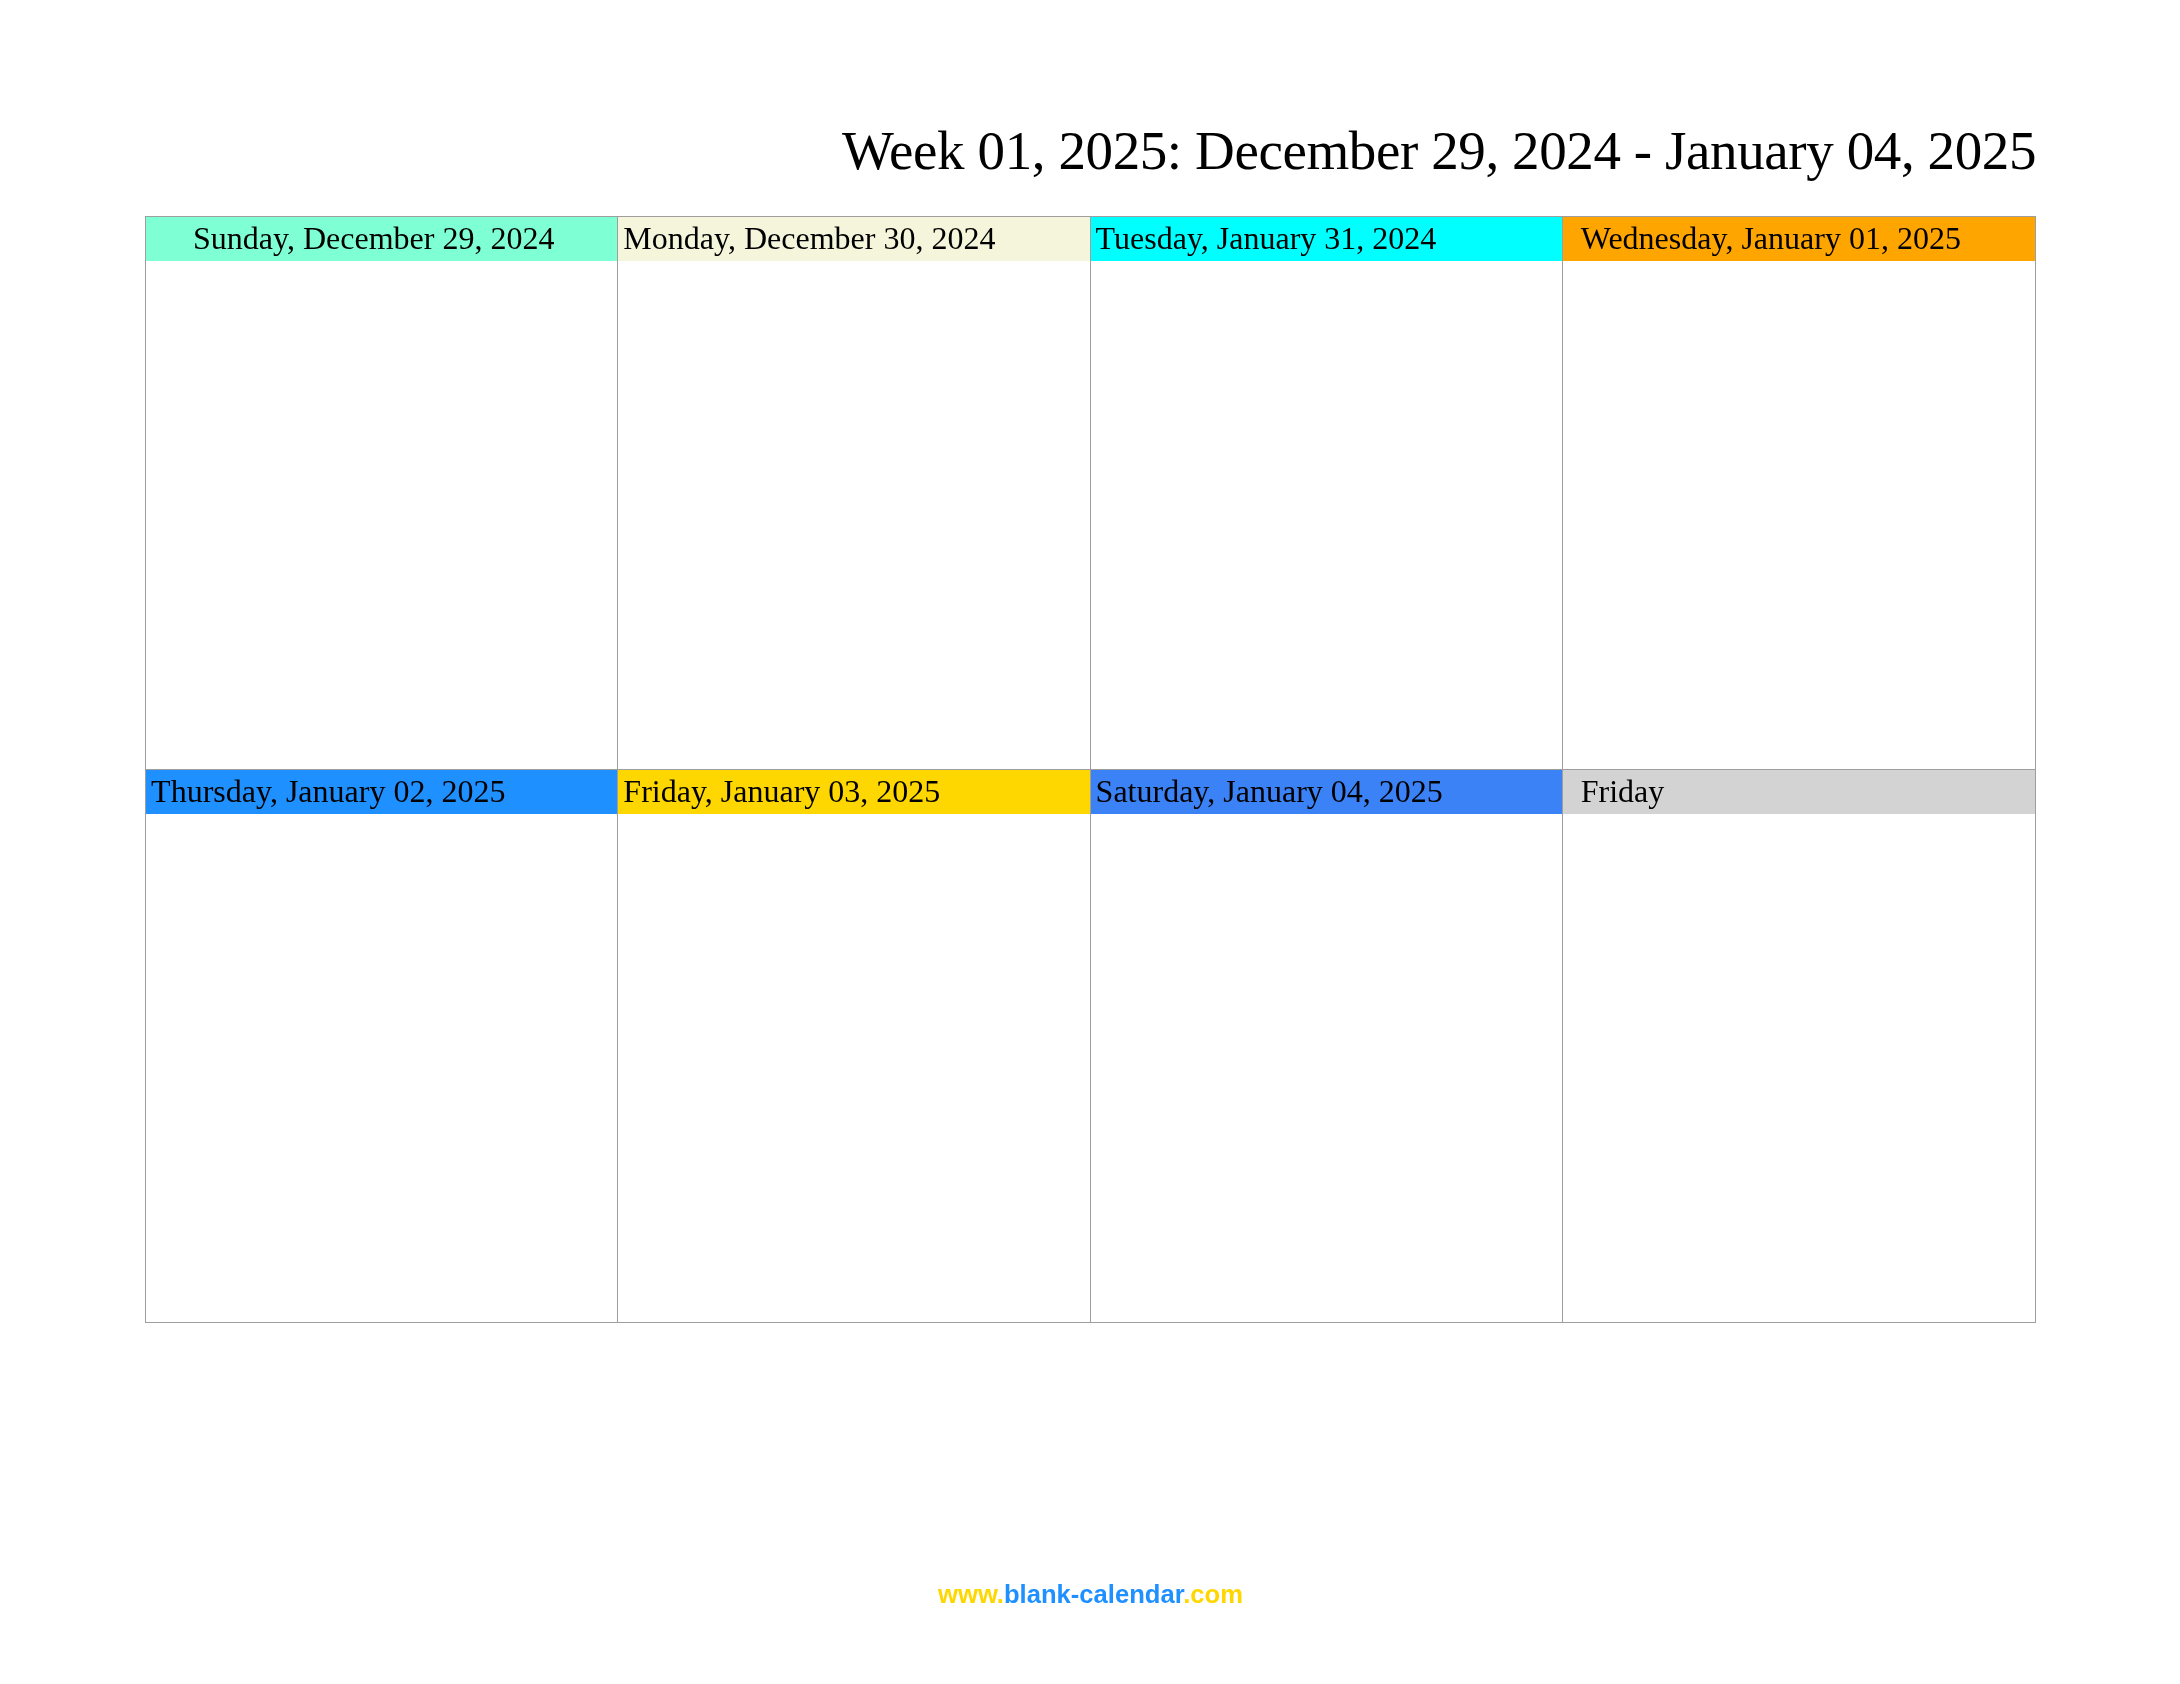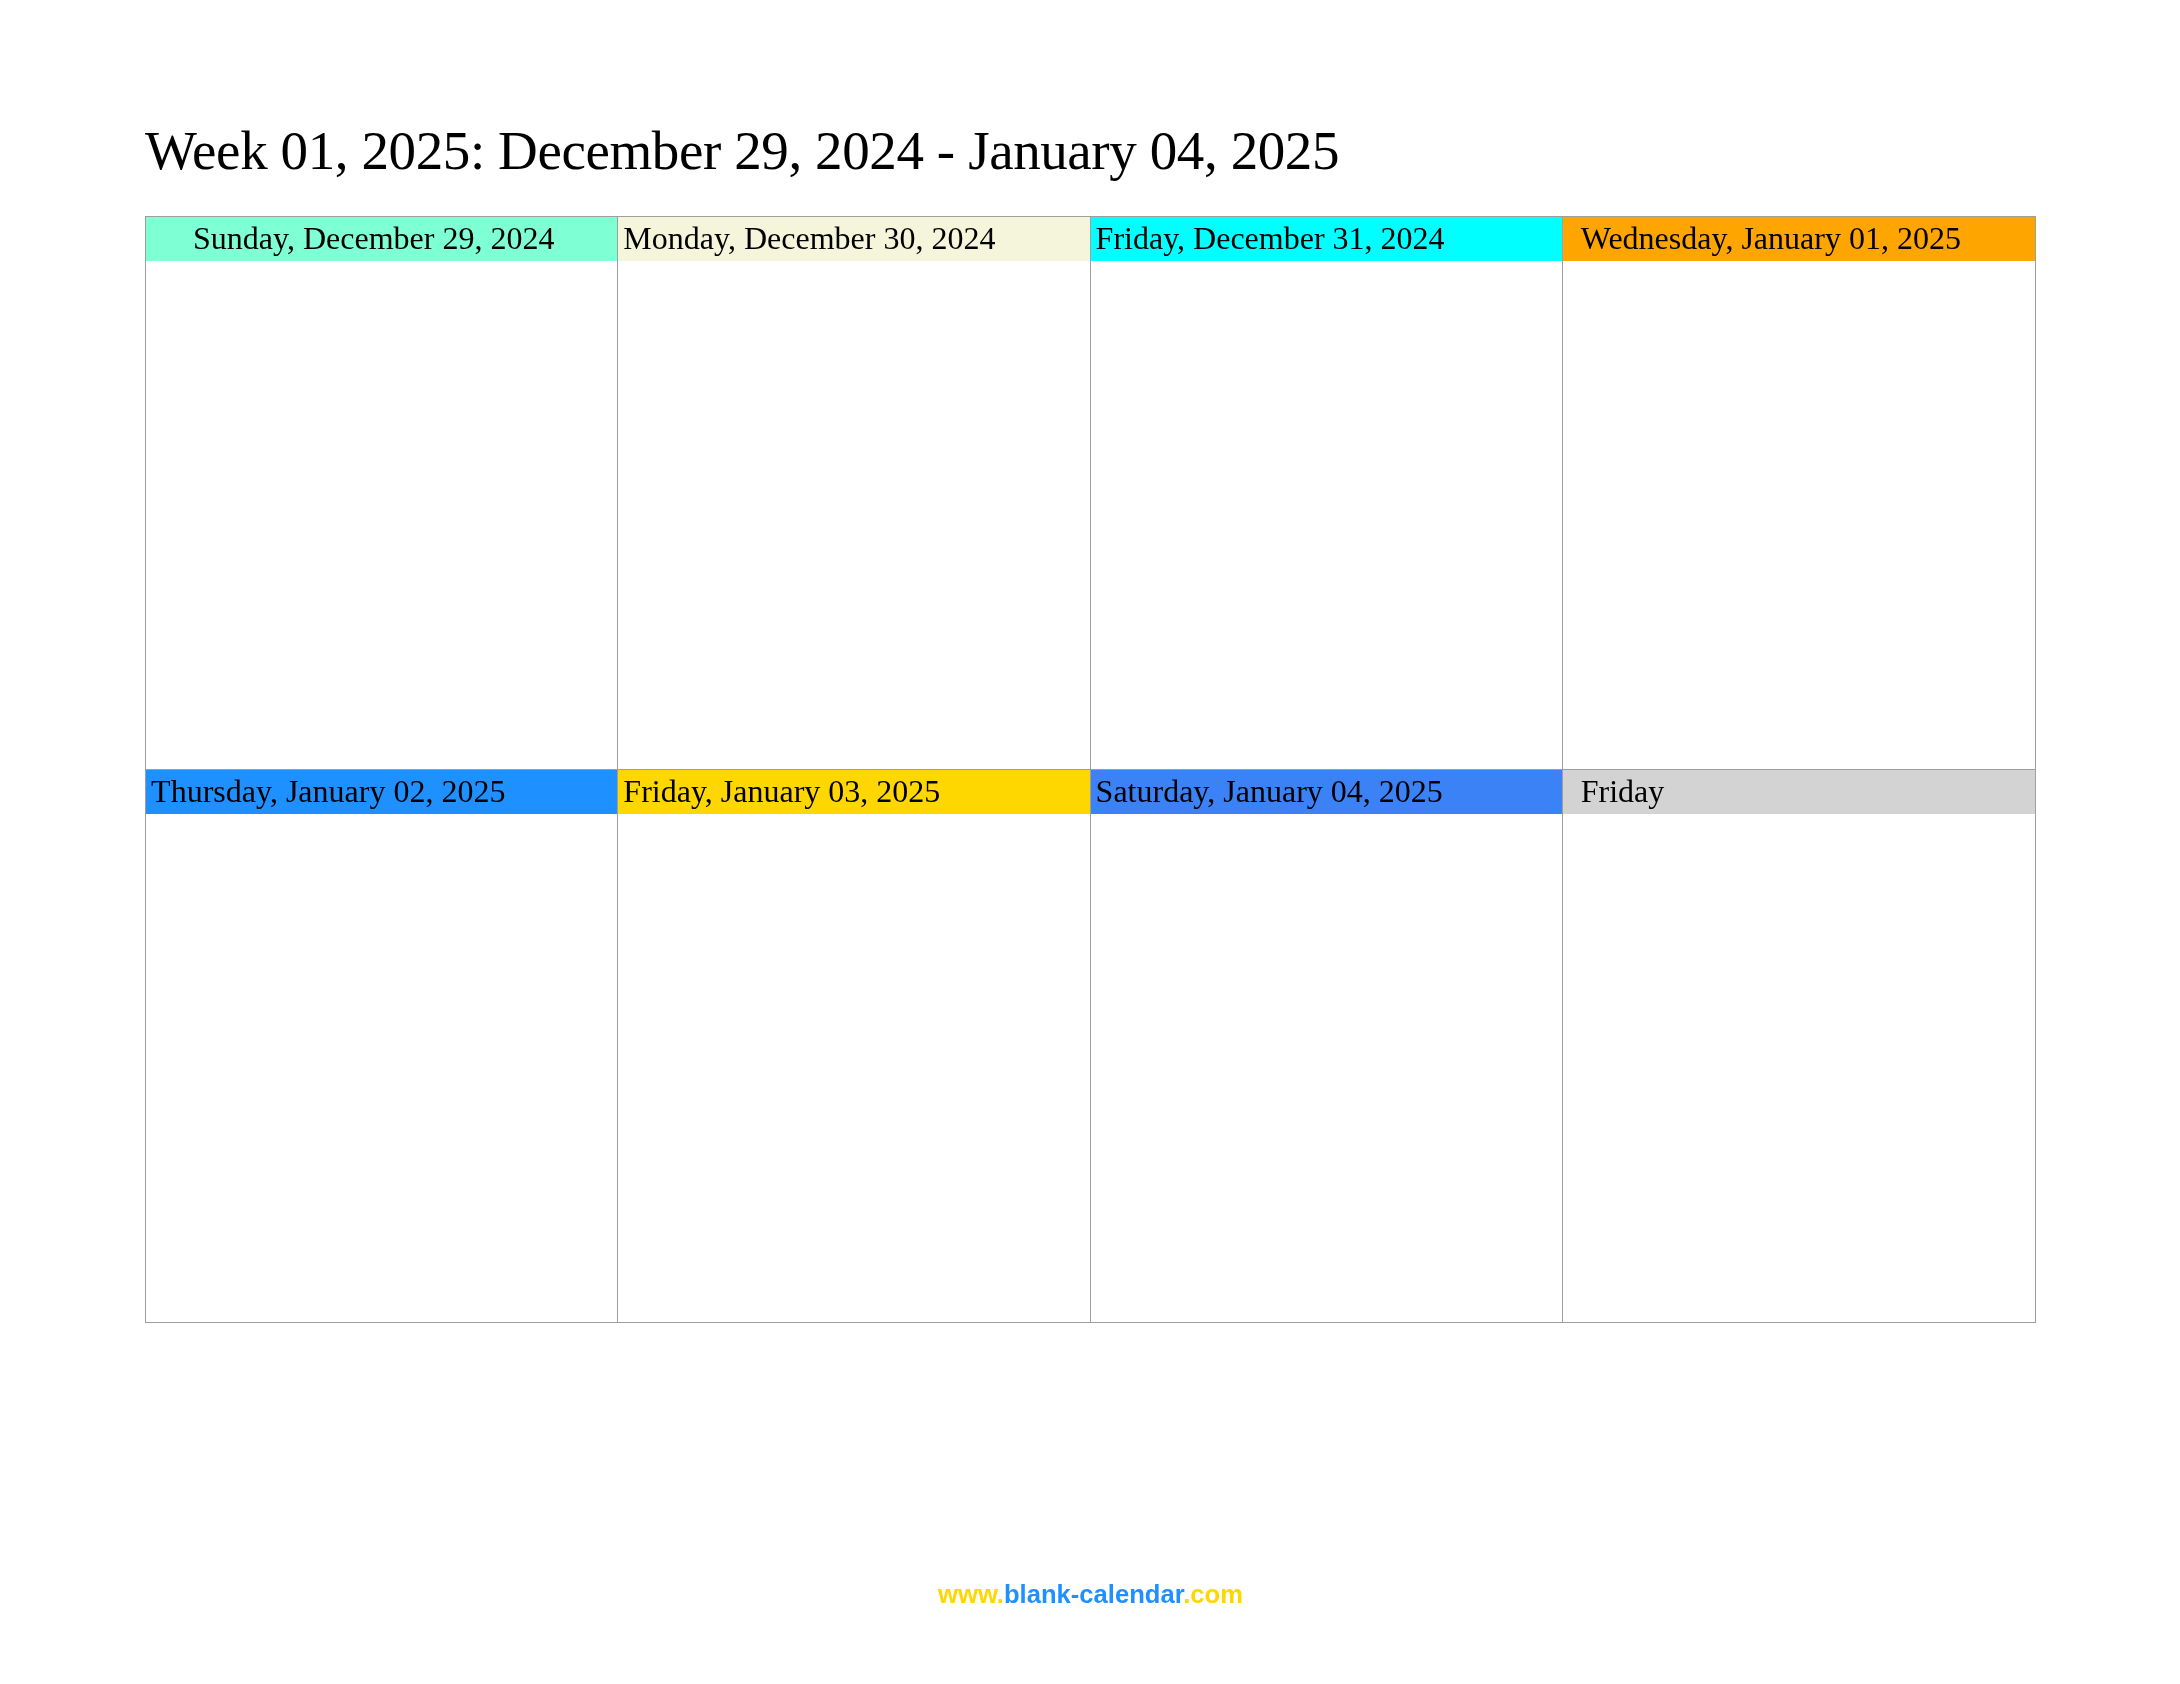--- a/index.html
+++ b/index.html
@@ -16,20 +16,21 @@
   }
   .page {
     padding: 119px 145px 0 145px;
   }
   .title {
     font-size: 55px;
     font-weight: normal;
     color: #000000;
     margin-bottom: 34px;
     letter-spacing: -0.4px;
+    text-align: right;
   }
   .calendar-grid {
     display: grid;
     grid-template-columns: repeat(4, 1fr);
     grid-template-rows: auto 1fr auto 1fr;
     border: 1.7px solid #9e9e9e;
     height: 1107px;
   }
   .day-header {
     font-size: 32px;
@@ -77,21 +78,21 @@
 </head>
 <body>
 
 <div class="page">
   <h1 class="title">Week 01, 2025: December 29, 2024 - January 04, 2025</h1>
 
   <div class="calendar-grid">
 
     <div class="day-header hdr-sunday">Sunday, December 29, 2024</div>
     <div class="day-header hdr-monday">Monday, December 30, 2024</div>
-    <div class="day-header hdr-tuesday">Friday, December 31, 2024</div>
+    <div class="day-header hdr-tuesday">Tuesday, January 31, 2024</div>
     <div class="day-header hdr-wednesday">Wednesday, January 01, 2025</div>
 
     <div class="day-body"></div>
     <div class="day-body"></div>
     <div class="day-body"></div>
     <div class="day-body last-col"></div>
 
     <div class="day-header hdr-thursday">Thursday, January 02, 2025</div>
     <div class="day-header hdr-friday">Friday, January 03, 2025</div>
     <div class="day-header hdr-saturday">Saturday, January 04, 2025</div>

